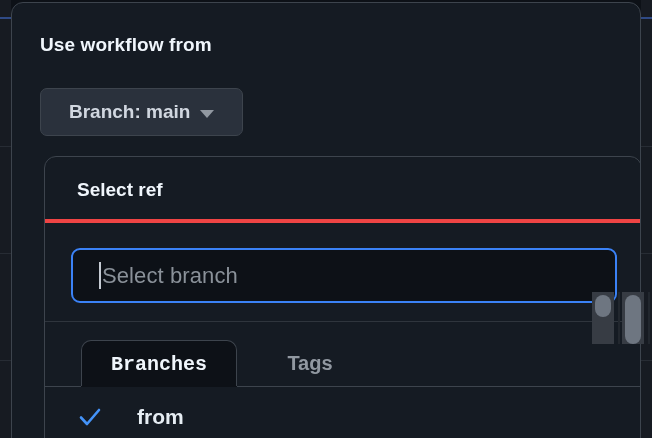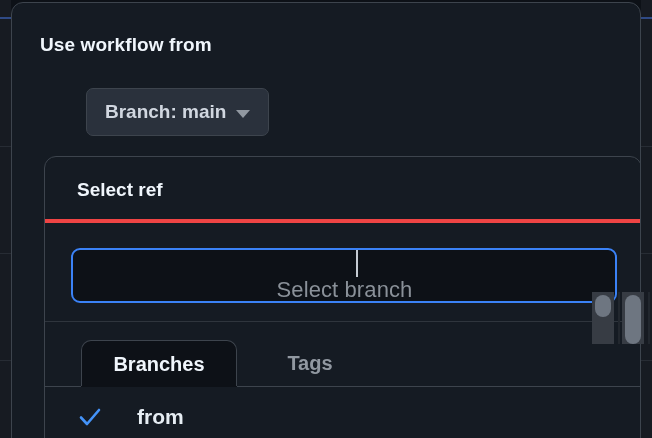--- a/index.html
+++ b/index.html
@@ -72,29 +72,28 @@
     color: #f0f6fc;
     letter-spacing: 0.1px;
     white-space: nowrap;
   }
 
   
   .branch-button {
     position: absolute;
     left: 28px; top: 85px;
     height: 48px;
-    padding: 0 18px;
+    padding: 0 28px;
     display: flex;
     align-items: center;
     gap: 10px;
     background: #2a313c;
     border: 1px solid #3d444d;
     border-radius: 7px;
     cursor: pointer;
-    margin-left: 46px;
   }
   .branch-button-label {
     font-size: 19px;
     font-weight: 600;
     color: #d1d7e0;
     white-space: nowrap;
   }
   .caret-down {
     width: 0; height: 0;
     border-left: 7px solid transparent;
@@ -139,21 +138,20 @@
     position: absolute;
     left: 26px; top: 25px;
     width: 546px;
     height: 55px;
     background: #0d1117;
     border: 2px solid #3b82f6;
     border-radius: 9px;
     display: flex;
     align-items: center;
     overflow: hidden;
-    flex-direction: column;
   }
   .caret {
     width: 2px;
     height: 27px;
     background: #c5cbd3;
     margin-left: 26px;
     flex: 0 0 auto;
   }
   .search-placeholder {
     font-size: 22px;
@@ -183,20 +181,21 @@
   .tab.active {
     left: 36px;
     width: 156px;
     background: #0d1117;
     border: 1px solid #3d444d;
     border-bottom: none;
     border-top-left-radius: 10px;
     border-top-right-radius: 10px;
     color: #f0f6fc;
     font-weight: 700;
+    font-family: Liberation Mono, monospace;
   }
   .tab.inactive {
     left: 210px;
     width: 110px;
     color: #9198a1;
     font-weight: 600;
     background: transparent;
   }
   .tabs-underline {
     position: absolute;

